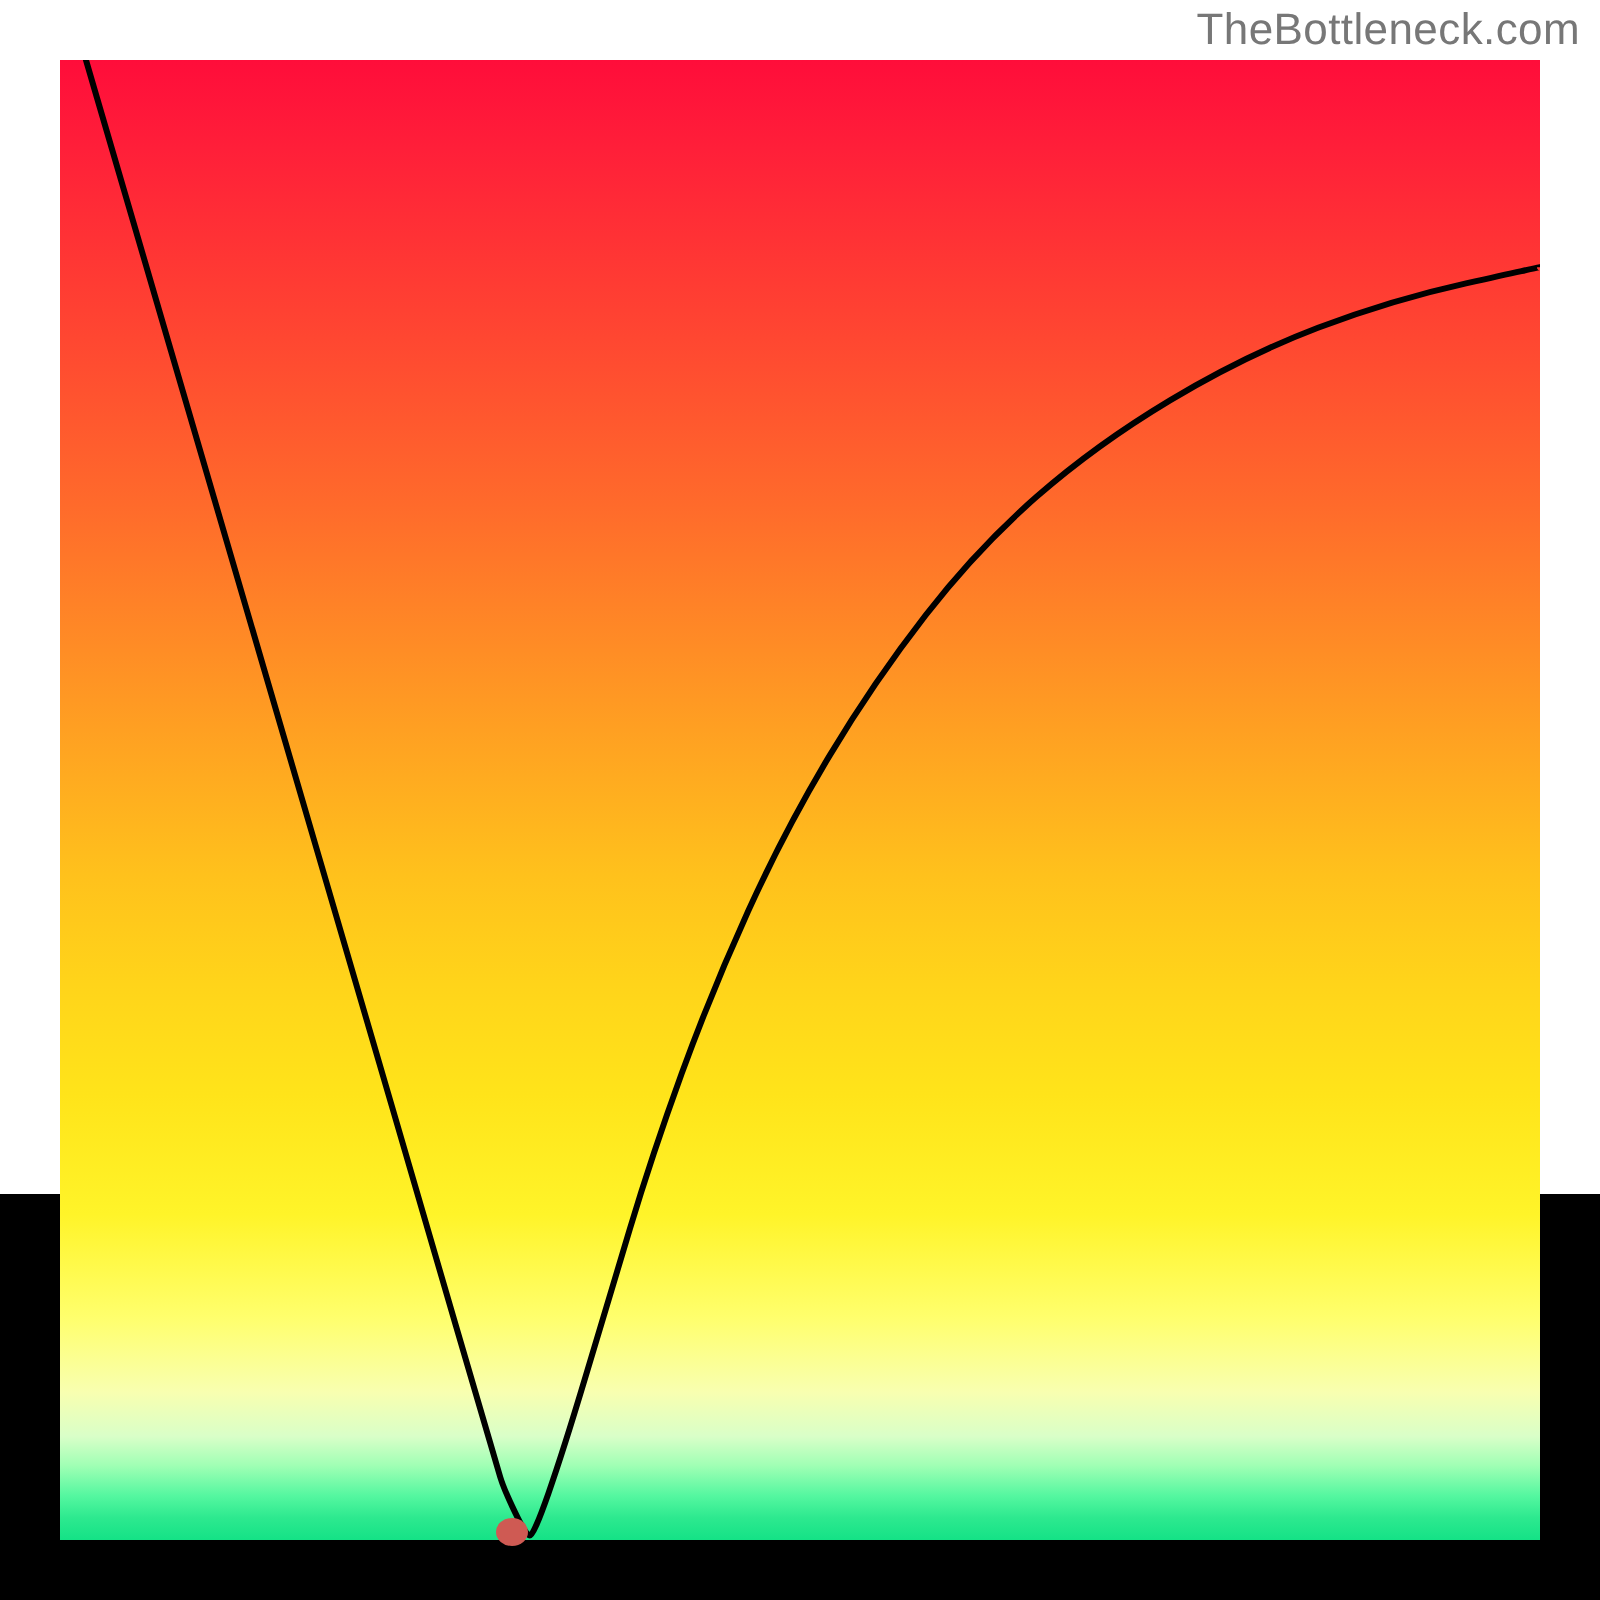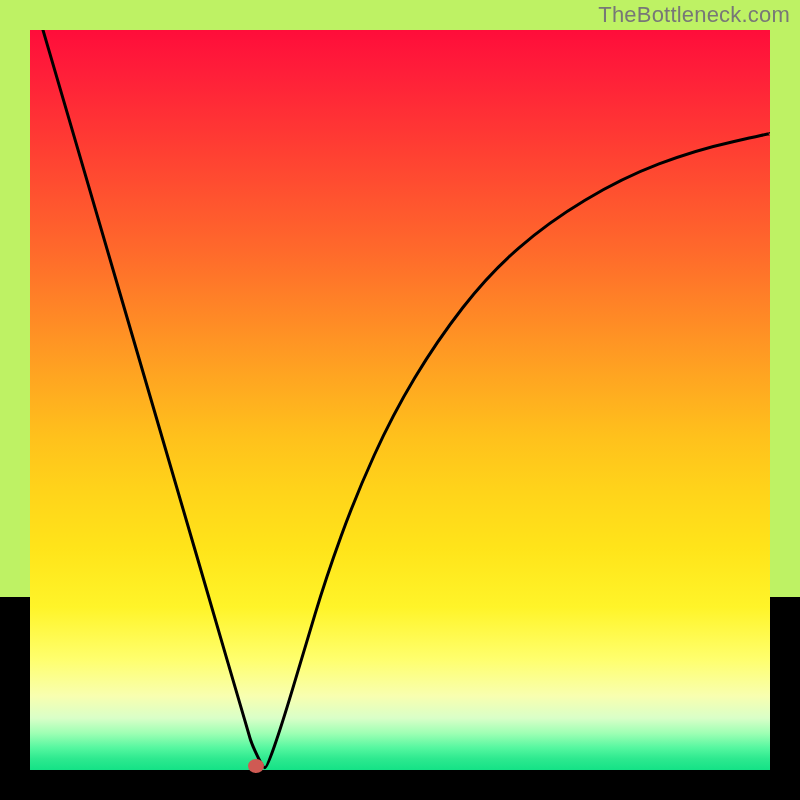--- a/index.html
+++ b/index.html
@@ -8,21 +8,21 @@
     width: 800px;
     height: 800px;
     background: #000;
     font-family: Arial, Helvetica, sans-serif;
     overflow: hidden;
   }
   .frame {
     position: relative;
     width: 800px;
     height: 597px;
-    background: #bef264;
+    background: #ffffff;
     text-decoration: underline;
   }
   .watermark {
     position: absolute;
     top: 2px;
     right: 10px;
     color: #777;
     font-size: 22px;
     font-weight: 500;
     letter-spacing: 0.2px;

